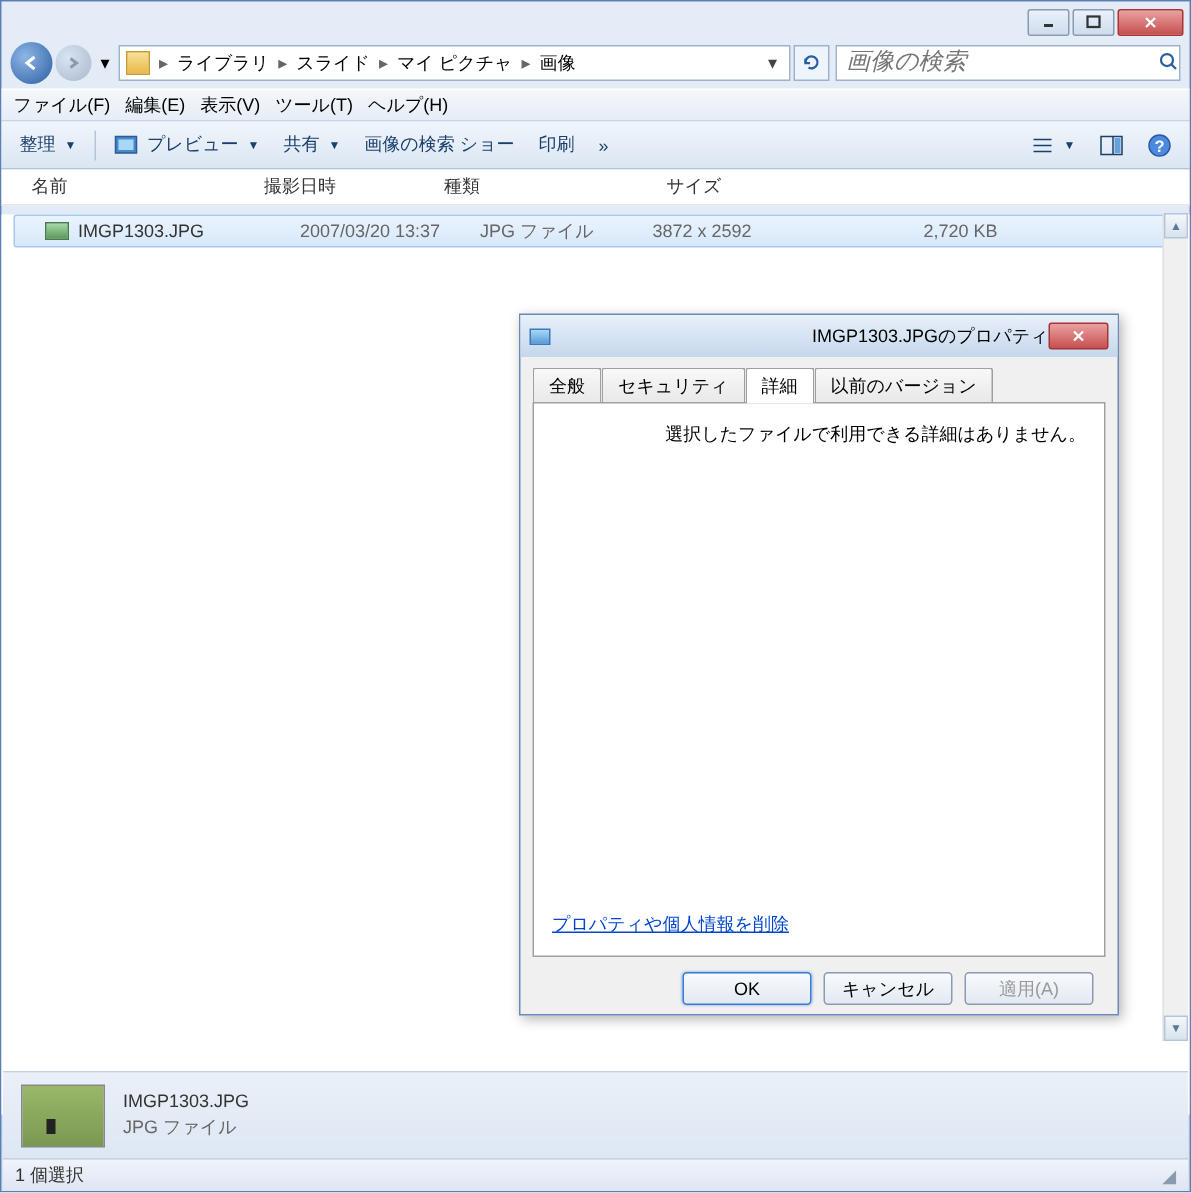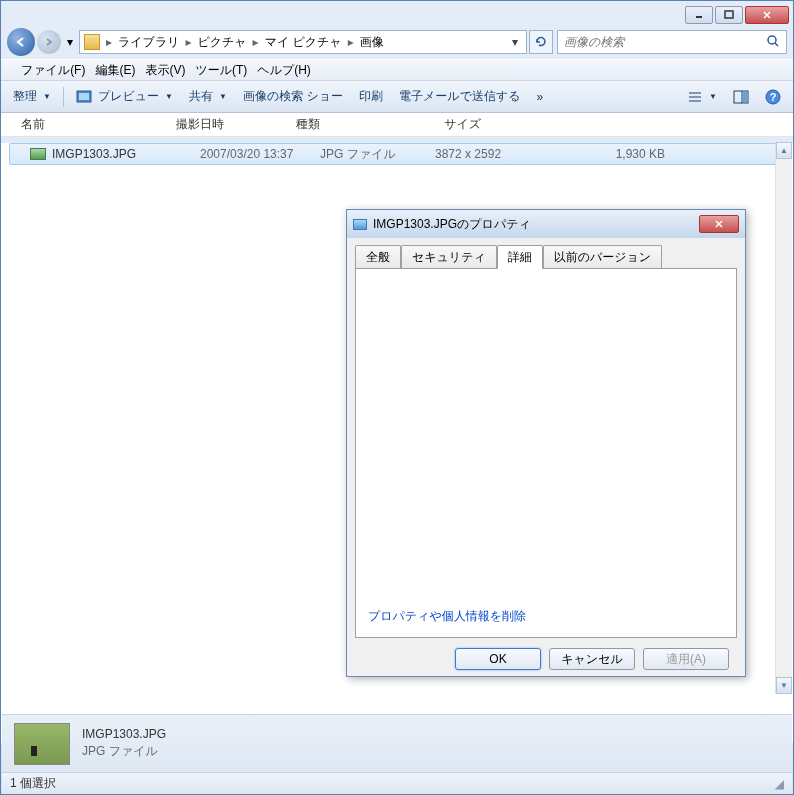--- a/index.html
+++ b/index.html
@@ -17,25 +17,25 @@
 .nav-back, .nav-fwd { width: 28px; height: 28px; border-radius: 50%; background: radial-gradient(circle at 35% 35%, #8fb6e6, #2a5ea0); display: flex; align-items: center; justify-content: center; color: #fff; margin-right: 2px; }
 .nav-fwd { background: radial-gradient(circle at 35% 35%, #d8e4f2, #a8b8cc); color: #6b7b8f; width: 24px; height: 24px; }
 .nav-drop { width: 14px; height: 20px; display: flex; align-items: center; justify-content: center; }
 .breadcrumb { flex: 1; height: 24px; background: #fff; border: 1px solid #9db2cc; display: flex; align-items: center; padding: 0 4px; margin: 0 2px; }
 .bc-icon { width: 16px; height: 16px; background: linear-gradient(#f7e199, #e8b84a); border: 1px solid #c99a2a; margin-right: 4px; }
 .bc-seg { padding: 0 4px; }
 .bc-arrow { color: #666; padding: 0 2px; }
 .bc-drop { margin-left: auto; color: #444; padding: 0 4px; }
 .refresh-btn { width: 24px; height: 24px; border: 1px solid #9db2cc; background: #eef4fb; display: flex; align-items: center; justify-content: center; color: #2a5ea0; }
 .searchbox { width: 230px; height: 24px; background: #fff; border: 1px solid #9db2cc; display: flex; align-items: center; padding: 0 6px; margin-left: 4px; }
-.searchbox input { border: none; flex: 1; font-style: italic; color: #888; font-size: 12px; outline: none; }
+.searchbox input { border: none; flex: 1; font-style: italic; color: #888; font-size: 16px; outline: none; }
 .search-icon { color: #2a5ea0; }
 
 
-.menubar { height: 22px; background: linear-gradient(#f4f7fb, #e6edf7); display: flex; align-items: center; padding: 0 20px; gap: 10px; border-top: 1px solid #fff; border-bottom: 1px solid #cad5e3; }
+.menubar { height: 22px; background: linear-gradient(#f4f7fb, #e6edf7); display: flex; align-items: center; padding: 0 8px; gap: 10px; border-top: 1px solid #fff; border-bottom: 1px solid #cad5e3; }
 .menu-item { }
 
 
 .toolbar { height: 32px; background: linear-gradient(#f0f5fb, #dbe6f3); display: flex; align-items: center; padding: 0 8px; gap: 8px; border-bottom: 1px solid #b5c5d9; color: #1a3f6b; }
 .tb-btn { display: flex; align-items: center; gap: 6px; padding: 2px 4px; }
 .tb-sep { width: 1px; height: 20px; background: #b5c5d9; }
 .tb-drop { font-size: 8px; color: #1a3f6b; }
 .tb-spacer { flex: 1; }
 .tb-icon-sm { width: 16px; height: 16px; display: flex; align-items: center; justify-content: center; }
 
@@ -65,32 +65,32 @@
 .thumb::after { content: ""; position: absolute; left: 16px; bottom: 8px; width: 6px; height: 10px; background: #222; }
 .details-text { display: flex; flex-direction: column; gap: 2px; }
 .det-name { color: #333; }
 .det-type { color: #666; }
 
 
 .statusbar { position: absolute; bottom: 0; left: 1px; right: 1px; height: 22px; background: linear-gradient(#f0f4fa, #dde6f2); border-top: 1px solid #c5d2e2; display: flex; align-items: center; padding: 0 8px; color: #333; }
 .status-grip { margin-left: auto; color: #8a9ab0; }
 
 
-.dialog { position: absolute; left: 345px; top: 208px; width: 400px; height: 468px; background: #f0f0f0; border: 1px solid #6a8ab5; box-shadow: 2px 2px 8px rgba(0,0,0,0.3); }
+.dialog { position: absolute; left: 345px; top: 208px; width: 400px; height: 468px; background: #f0f0f0; border: 1px solid #6a8ab5; box-shadow: 2px 2px 8px rgba(0,0,0,0.3); text-align: right; }
 .dlg-titlebar { height: 28px; background: linear-gradient(#e8f0fa, #c5d7ec); display: flex; align-items: center; padding: 0 6px; }
 .dlg-icon { width: 14px; height: 11px; background: linear-gradient(#a8d8f8, #5a9ad8); border: 1px solid #3a7ab8; margin-right: 6px; }
 .dlg-title { flex: 1; color: #000; }
 .dlg-close { width: 40px; height: 18px; background: linear-gradient(#e9a1a1, #c65050); border: 1px solid #a33; border-radius: 2px; display: flex; align-items: center; justify-content: center; color: #fff; }
 .dlg-body { padding: 6px 8px 8px; }
 .tabs { display: flex; position: relative; top: 1px; }
 .tab { padding: 3px 10px; border: 1px solid #a0a0a0; background: linear-gradient(#f8f8f8, #e8e8e8); border-bottom: none; margin-right: 0px; border-radius: 2px 2px 0 0; font-size: 12px; }
 .tab.active { background: #fff; position: relative; z-index: 2; }
 .tab-content { border: 1px solid #a0a0a0; background: #fff; height: 370px; padding: 12px; position: relative; }
 .tab-msg { color: #000; }
-.tab-link { position: absolute; bottom: 12px; left: 12px; color: #0046cc; }
+.tab-link { position: absolute; bottom: 12px; left: 12px; color: #0046cc; text-decoration: underline; }
 .dlg-buttons { display: flex; justify-content: flex-end; gap: 8px; padding: 10px 8px 0; }
 .dlg-btn { width: 86px; height: 22px; border: 1px solid #8a9ab0; background: linear-gradient(#f8fafd, #e2e9f2); border-radius: 3px; display: flex; align-items: center; justify-content: center; }
 .dlg-btn.default { border-color: #3a7ad0; box-shadow: 0 0 2px #6aa0e8; }
 .dlg-btn.disabled { color: #999; }
 
 
 .vscroll { position: absolute; right: 1px; top: 141px; width: 17px; height: 552px; background: #f0f0f0; border-left: 1px solid #e0e0e0; }
 .vscroll-btn { height: 17px; background: linear-gradient(#f4f7fb, #d8e2ee); border: 1px solid #b5c5d9; display: flex; align-items: center; justify-content: center; color: #5a7a9a; font-size: 8px; }
 .vscroll-btn.bot { position: absolute; bottom: 0; width: 100%; }
 </style>
@@ -128,21 +128,21 @@
         <svg width="12" height="12">
           <path d="M4 3 L8 6 L4 9" stroke="#8a9ab0" stroke-width="2" fill="none"></path>
         </svg>
       </div>
     <div class="nav-drop">▾</div>
     <div class="breadcrumb">
       <div class="bc-icon"></div>
       <span class="bc-arrow">▸</span>
       <span class="bc-seg">ライブラリ</span>
       <span class="bc-arrow">▸</span>
-      <span class="bc-seg">ピクチャ</span>
+      <span class="bc-seg">スライド</span>
       <span class="bc-arrow">▸</span>
       <span class="bc-seg">マイ ピクチャ</span>
       <span class="bc-arrow">▸</span>
       <span class="bc-seg">画像</span>
       <span class="bc-drop">▾</span>
     </div>
     <div class="refresh-btn">
         <svg width="14" height="14">
           <path d="M3 7 A4 4 0 1 1 5 10" stroke="#2a5ea0" stroke-width="1.5" fill="none"></path>
           <path d="M3 4 L3 7 L6 7" stroke="#2a5ea0" stroke-width="1.5" fill="none"></path>
@@ -184,23 +184,20 @@
     <div class="tb-btn">
         <span>共有</span> 
         <span class="tb-drop">▼</span>
       </div>
     <div class="tb-btn">
         <span>画像の検索 ショー</span>
       </div>
     <div class="tb-btn">
         <span>印刷</span>
       </div>
-    <div class="tb-btn">
-        <span>電子メールで送信する</span>
-      </div>
     <div class="tb-btn">»</div>
     <div class="tb-spacer"></div>
     <div class="tb-btn">
         <svg width="16" height="14">
           <line x1="2" y1="3" x2="14" y2="3" stroke="#1a3f6b"></line>
           <line x1="2" y1="7" x2="14" y2="7" stroke="#1a3f6b"></line>
           <line x1="2" y1="11" x2="14" y2="11" stroke="#1a3f6b"></line>
         </svg> 
         <span class="tb-drop">▼</span>
       </div>
@@ -226,21 +223,21 @@
     <div class="col filesize">サイズ</div>
   </div>
 
   <div class="file-area">
     <div class="file-row">
       <div class="file-icon"></div>
       <div class="cell name">IMGP1303.JPG</div>
       <div class="cell date">2007/03/20 13:37</div>
       <div class="cell type">JPG ファイル</div>
       <div class="cell size">3872 x 2592</div>
-      <div class="cell filesize">1,930 KB</div>
+      <div class="cell filesize">2,720 KB</div>
     </div>
   </div>
 
   <div class="vscroll">
     <div class="vscroll-btn">▲</div>
     <div class="vscroll-btn bot">▼</div>
   </div>
 
   <div class="details-pane">
     <div class="thumb"></div>
@@ -267,20 +264,21 @@
         </div>
     </div>
     <div class="dlg-body">
       <div class="tabs">
         <div class="tab">全般</div>
         <div class="tab">セキュリティ</div>
         <div class="tab active">詳細</div>
         <div class="tab">以前のバージョン</div>
       </div>
       <div class="tab-content">
+        <div class="tab-msg">選択したファイルで利用できる詳細はありません。</div>
         <a class="tab-link">プロパティや個人情報を削除</a>
       </div>
       <div class="dlg-buttons">
         <div class="dlg-btn default">OK</div>
         <div class="dlg-btn">キャンセル</div>
         <div class="dlg-btn disabled">適用(A)</div>
       </div>
     </div>
   </div>
 

